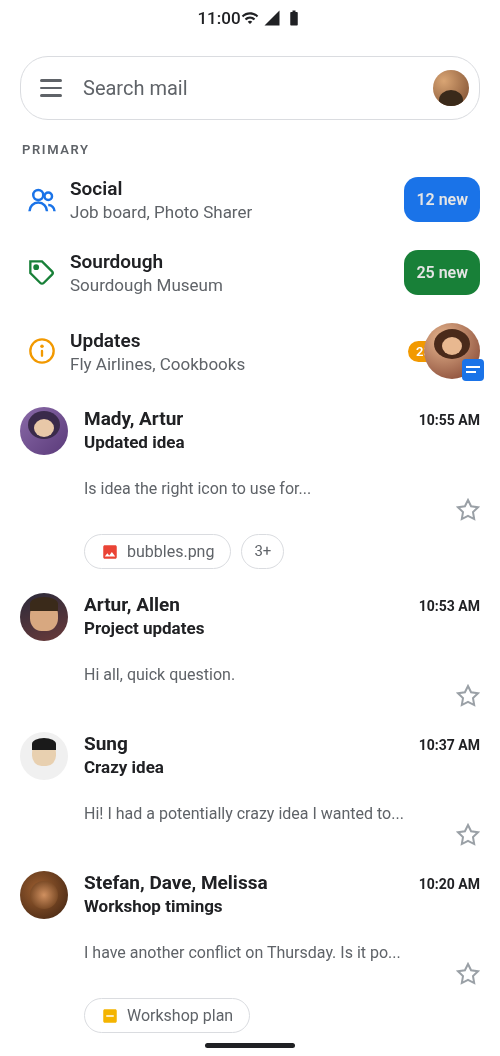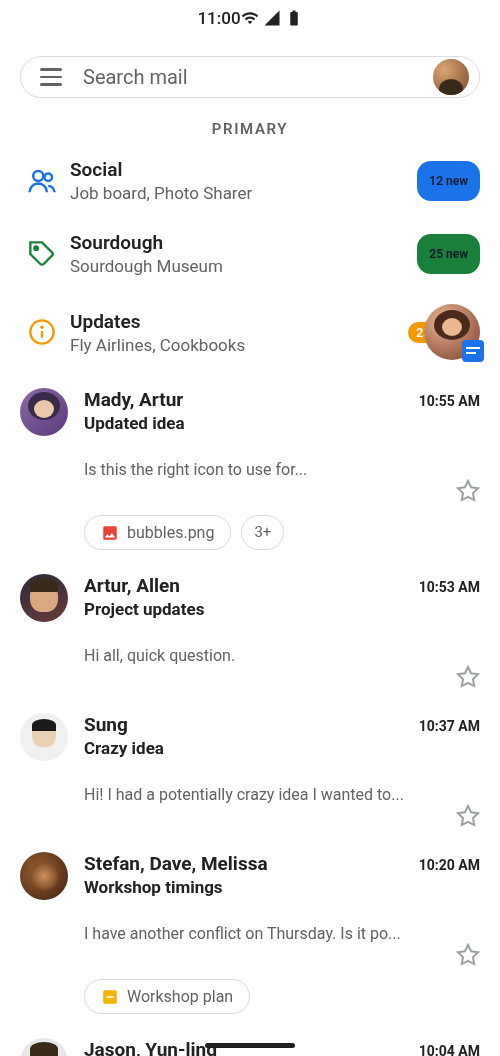--- a/index.html
+++ b/index.html
@@ -16,21 +16,21 @@
     .status-bar {
       display: flex; justify-content: center; align-items: center;
       padding: 8px 20px 4px 20px; height: 32px;
     }
     .status-time { font-size: 17px; font-weight: 500; color: #202124; }
     .status-icons { display: flex; gap: 4px; align-items: center; }
     .status-icons svg { width: 18px; height: 18px; }
     
     .search-bar {
       margin: 24px 20px 12px 20px;
-      height: 42px;
+      height: 64px;
       border: 1px solid #dadce0;
       border-radius: 28px;
       display: flex; align-items: center;
       padding: 0 10px 0 16px;
       background: #fff;
     }
     .menu-icon { width: 28px; height: 28px; display:flex; align-items:center; justify-content:center; }
     .menu-icon span, .menu-icon::before, .menu-icon::after {
       content:''; display:block; width:22px; height:2.5px; background:#5f6368; border-radius:2px;
     }
@@ -41,36 +41,35 @@
       background: radial-gradient(circle at 30% 30%, #d9a574, #7a4a2d);
       position: relative; overflow:hidden;
     }
     .avatar-small::after{
       content:''; position:absolute; bottom:-4px; left:6px; width:24px; height:20px;
       background:#3a2a1a; border-radius:50% 50% 0 0;
     }
     
     .section-header {
       padding: 10px 22px 6px 22px;
-      font-size: 15px; font-weight: 600; letter-spacing: 1.6px;
+      font-size: 13px; font-weight: 600; letter-spacing: 1.6px;
       color: #5f6368;
-      text-align: center;
     }
     
     .cat-row {
       display: flex; align-items: center;
       padding: 14px 20px 14px 22px;
       gap: 8px;
     }
     .cat-icon { width: 40px; display:flex; justify-content:center; }
     .cat-text { flex:1; }
     .cat-title { font-size: 19px; font-weight: 600; color: #202124; }
     .cat-sub { font-size: 17px; color: #5f6368; margin-top: 2px; }
     .badge {
-      padding: 13px 12px; border-radius: 14px; font-size: 12px; font-weight: 600; color:#0f172a;
+      padding: 13px 12px; border-radius: 14px; font-size: 16px; font-weight: 600; color:#e5e5e5;
     }
     .badge-blue { background:#1a73e8; }
     .badge-green { background:#188038; }
     .badge-orange {
       position:absolute; left:-16px; top:18px;
       background:#f29900; color:#fff; font-size:13px; font-weight:600;
       padding:3px 8px; border-radius:12px;
     }
     .updates-avatar-wrap { position:relative; width:56px; height:56px; }
     .updates-avatar {
@@ -222,21 +221,21 @@
 
 <div class="email-row">
   <div class="email-avatar av-mady"></div>
   <div class="email-body">
     <div class="email-top">
       <div class="email-sender">Mady, Artur</div>
       <div class="email-time">10:55 AM</div>
     </div>
     <div class="email-subject">Updated idea</div>
     <div class="email-preview-wrap">
-      <div class="email-preview">Is this the right icon to use for...</div>
+      <div class="email-preview">Is idea the right icon to use for...</div>
       <svg class="star" viewBox="0 0 24 24" fill="none" stroke="#9aa0a6" stroke-width="2">
           <polygon points="12 2 15.09 8.26 22 9.27 17 14.14 18.18 21.02 12 17.77 5.82 21.02 7 14.14 2 9.27 8.91 8.26 12 2"></polygon>
         </svg>
     </div>
     <div class="chips">
       <div class="chip">
         <svg class="chip-img-icon" viewBox="0 0 24 24" fill="#ea4335">
             <path d="M21 19V5c0-1.1-.9-2-2-2H5c-1.1 0-2 .9-2 2v14c0 1.1.9 2 2 2h14c1.1 0 2-.9 2-2zM8.5 13.5l2.5 3.01L14.5 12l4.5 6H5l3.5-4.5z"></path>
           </svg>
         <span>bubbles.png</span>

